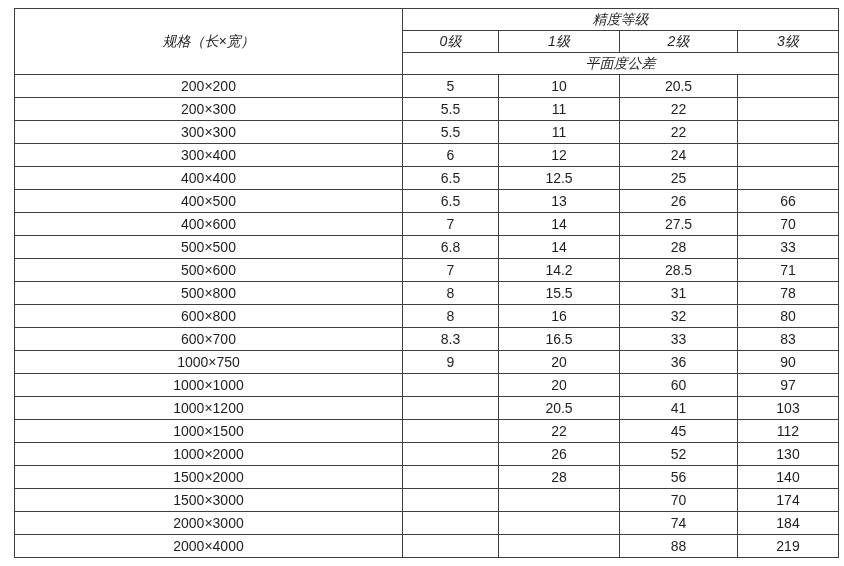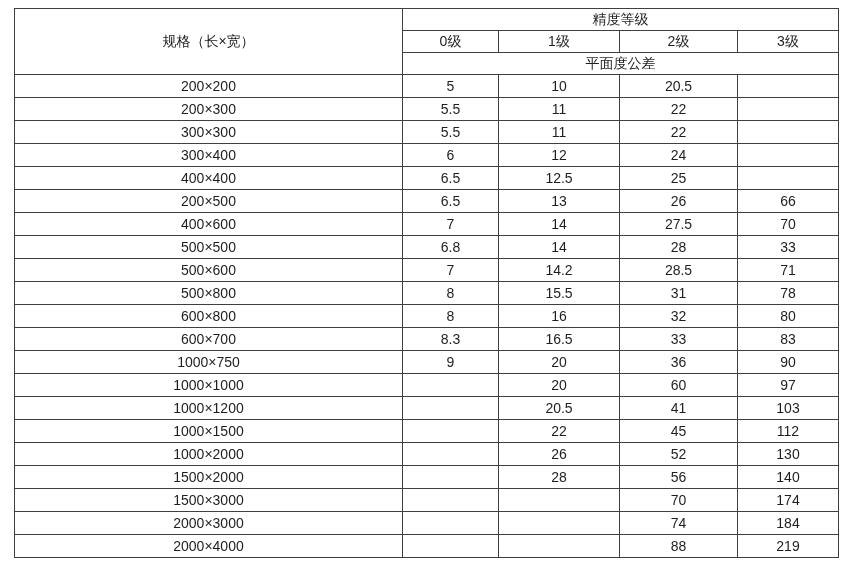--- a/index.html
+++ b/index.html
@@ -30,20 +30,21 @@
     padding: 0;
     height: 22px;
     line-height: 22px;
     white-space: nowrap;
     overflow: hidden;
     background: #ffffff;
   }
   table.spec-table thead th {
     height: 21px;
     line-height: 21px;
+    font-style: italic;
   }
 </style>
 </head>
 <body>
 
 <table class="spec-table">
   <colgroup>
     <col style="width:388px">
     <col style="width:96px">
     <col style="width:121px">
@@ -95,21 +96,21 @@
         <td></td>
       </tr>
       <tr>
         <td>400×400</td>
         <td>6.5</td>
         <td>12.5</td>
         <td>25</td>
         <td></td>
       </tr>
       <tr>
-        <td>200×500</td>
+        <td>400×500</td>
         <td>6.5</td>
         <td>13</td>
         <td>26</td>
         <td>66</td>
       </tr>
       <tr>
         <td>400×600</td>
         <td>7</td>
         <td>14</td>
         <td>27.5</td>

